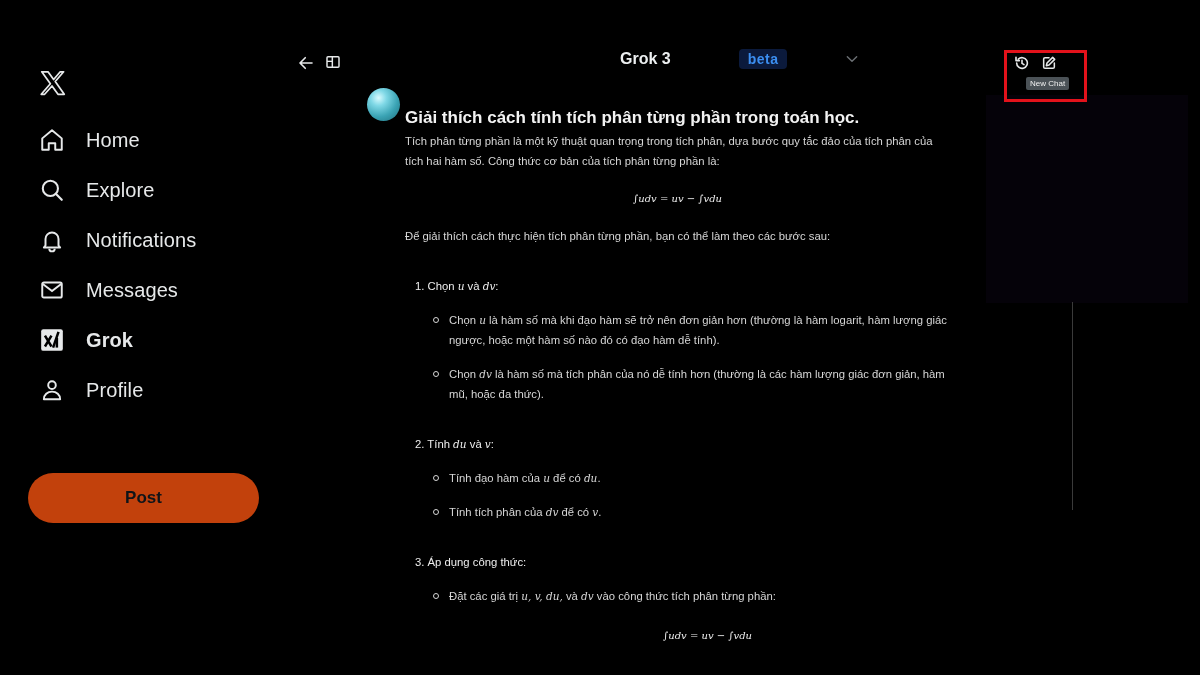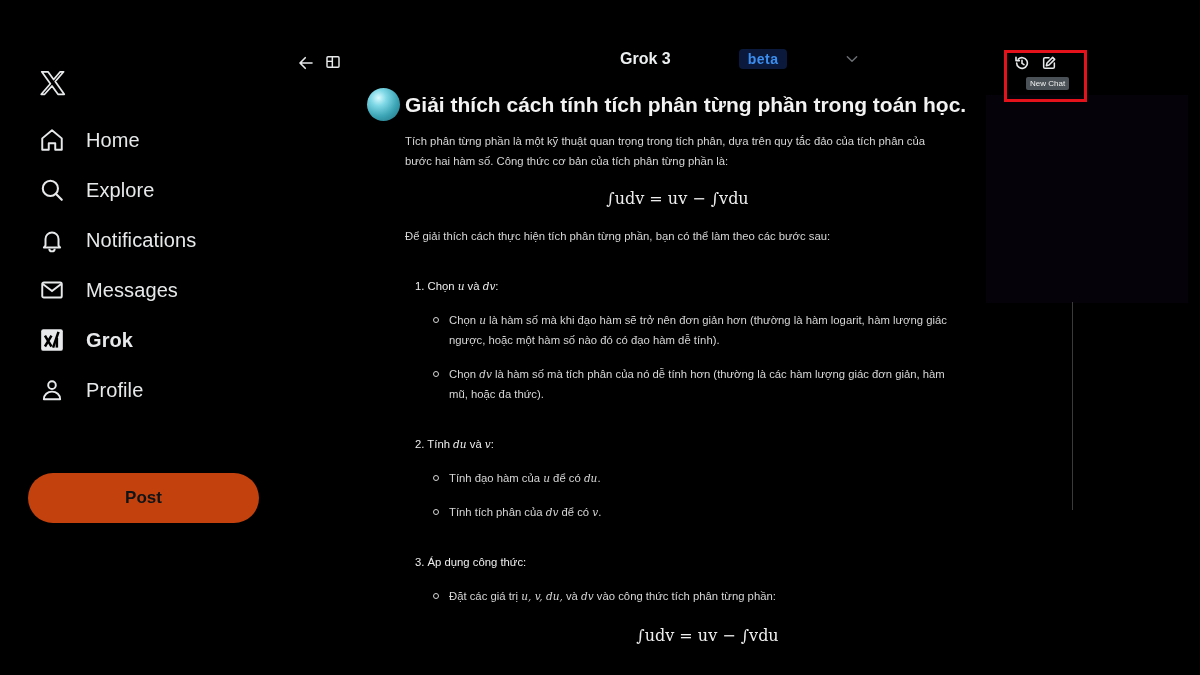--- a/index.html
+++ b/index.html
@@ -29,24 +29,24 @@
   .highlight-box { position: absolute; left: 1004px; top: 50px; width: 83px; height: 52px; border: 3px solid #e3121b; }
   .history-btn { position: absolute; left: 1014px; top: 55px; width: 16px; height: 16px; cursor: pointer; }
   .newchat-btn { position: absolute; left: 1041px; top: 55px; width: 16px; height: 16px; cursor: pointer; }
   .tooltip { position: absolute; left: 1026px; top: 77px; background: #4b5257; color: #f0f0f0; font-size: 8px; padding: 2px 4px; border-radius: 2px; }
   .side-panel { position: absolute; left: 986px; top: 95px; width: 202px; height: 208px; background: #050209; }
   .divider-v { position: absolute; left: 1072px; top: 302px; width: 1px; height: 208px; background: #3a3a3a; }
 
   
   .avatar { position: absolute; left: 367px; top: 88px; width: 33px; height: 33px; border-radius: 50%;
     background: radial-gradient(circle at 35% 30%, #d9fbff 0%, #7fd8e6 25%, #3aa3b4 60%, #1e6c7a 100%); }
-  .question { position: absolute; left: 405px; top: 93px; font-size: 21px; font-weight: bold; color: #f2f2f2; }
+  .question { position: absolute; left: 405px; top: 108px; font-size: 17px; font-weight: bold; color: #f2f2f2; }
   .answer { position: absolute; left: 405px; top: 131px; width: 545px; font-size: 11.3px; line-height: 20px; color: #d6d6d6; }
   .answer p { margin: 0; }
-  .formula { text-align: center; font-family: "DejaVu Serif", serif; font-size: 16px; color: #eee; }
+  .formula { text-align: center; font-family: "DejaVu Serif", serif; font-style: italic; font-size: 10px; color: #eee; }
   .f1 { margin-top: 18px; margin-bottom: 17px; }
   .step { margin-left: 10px; margin-top: 30px; font-weight: normal; color: #eee; }
   .bullet-list { margin-left: 28px; list-style: none; }
   .bullet-list li { position: relative; padding-left: 16px; margin-top: 14px; }
   .bullet-list li::before { content: ""; position: absolute; left: 0; top: 7px; width: 4px; height: 4px; border: 1px solid #d6d6d6; border-radius: 50%; }
   .math { font-family: "DejaVu Serif", serif; font-style: italic; font-size: 10.5px; }
   .f2 { margin-top: 20px; padding-left: 60px; }
 </style>
 </head>
 <body>
@@ -161,21 +161,21 @@
       <path d="M12 4H6a2 2 0 0 0-2 2v12a2 2 0 0 0 2 2h12a2 2 0 0 0 2-2v-6" fill="none" stroke="#e7e9ea" stroke-width="2.3" stroke-linecap="round"></path>
       <path d="M17.5 3.5l3 3L12 15l-4 1 1-4z" fill="none" stroke="#e7e9ea" stroke-width="2.3" stroke-linejoin="round"></path>
     </svg>
 </div>
 <div class="tooltip">New Chat</div>
 
 <div class="avatar"></div>
 <div class="question">Giải thích cách tính tích phân từng phần trong toán học.</div>
 
 <div class="answer">
-  <p>Tích phân từng phần là một kỹ thuật quan trọng trong tích phân, dựa trên quy tắc đảo của tích phân của bước hai hàm số. Công thức cơ bản của tích phân từng phần là:</p>
+  <p>Tích phân từng phần là một kỹ thuật quan trọng trong tích phân, dựa bước quy tắc đảo của tích phân của tích hai hàm số. Công thức cơ bản của tích phân từng phần là:</p>
   <div class="formula f1">∫udv = uv − ∫vdu</div>
   <p>Để giải thích cách thực hiện tích phân từng phần, bạn có thể làm theo các bước sau:</p>
 
   <div class="step">
     <span>1. Chọn </span><span class="math">u</span><span> và </span><span class="math">dv</span><span>:</span>
   </div>
   <ul class="bullet-list">
     <li><span>Chọn </span><span class="math">u</span><span> là hàm số mà khi đạo hàm sẽ trở nên đơn giản hơn (thường là hàm logarit, hàm lượng giác ngược, hoặc một hàm số nào đó có đạo hàm dễ tính).</span></li>
     <li><span>Chọn </span><span class="math">dv</span><span> là hàm số mà tích phân của nó dễ tính hơn (thường là các hàm lượng giác đơn giản, hàm mũ, hoặc đa thức).</span></li>
   </ul>

